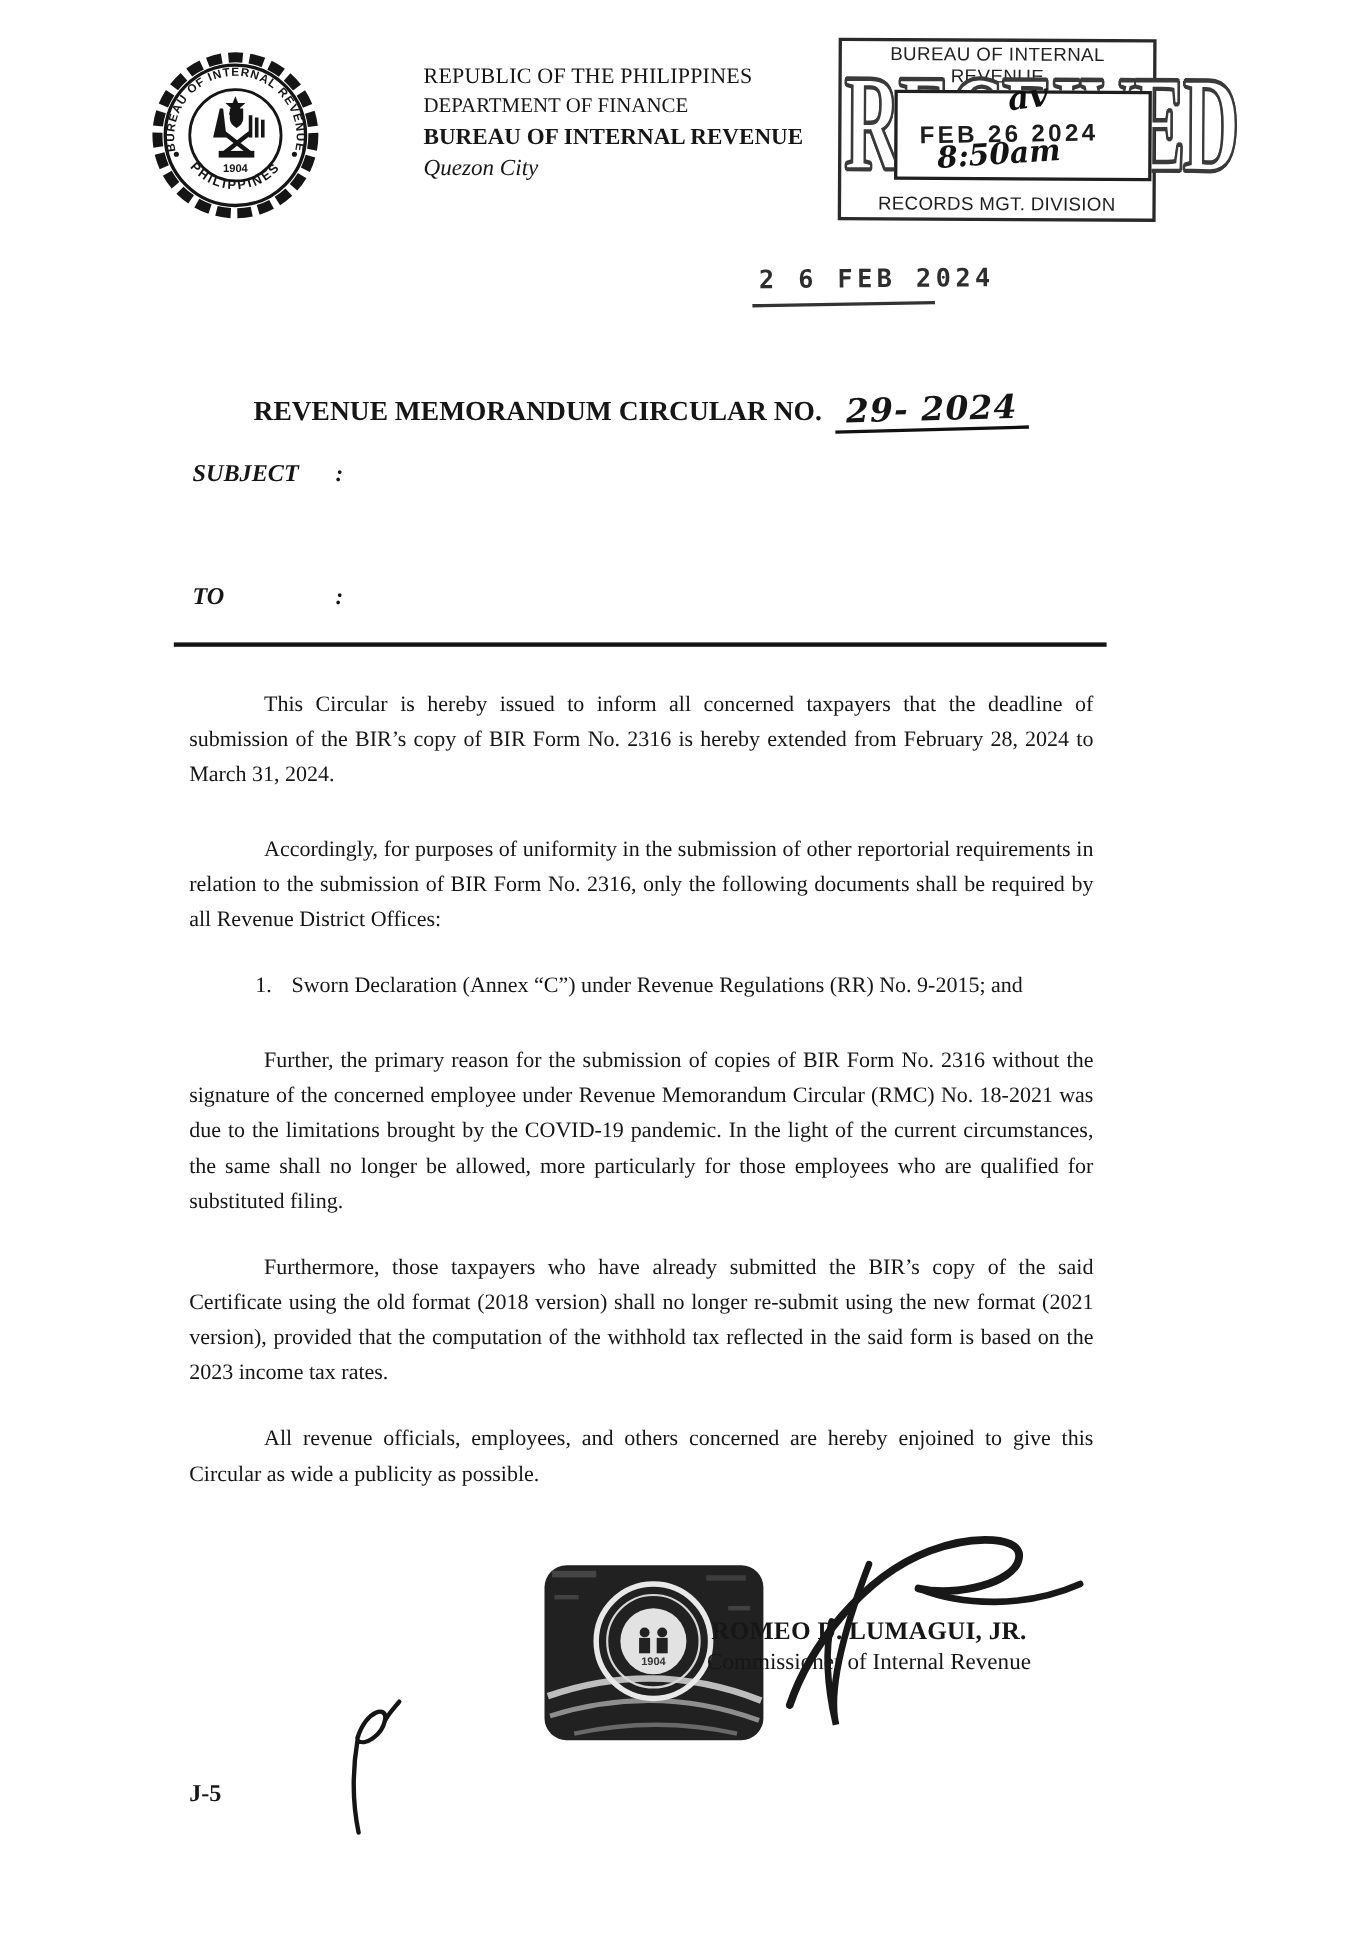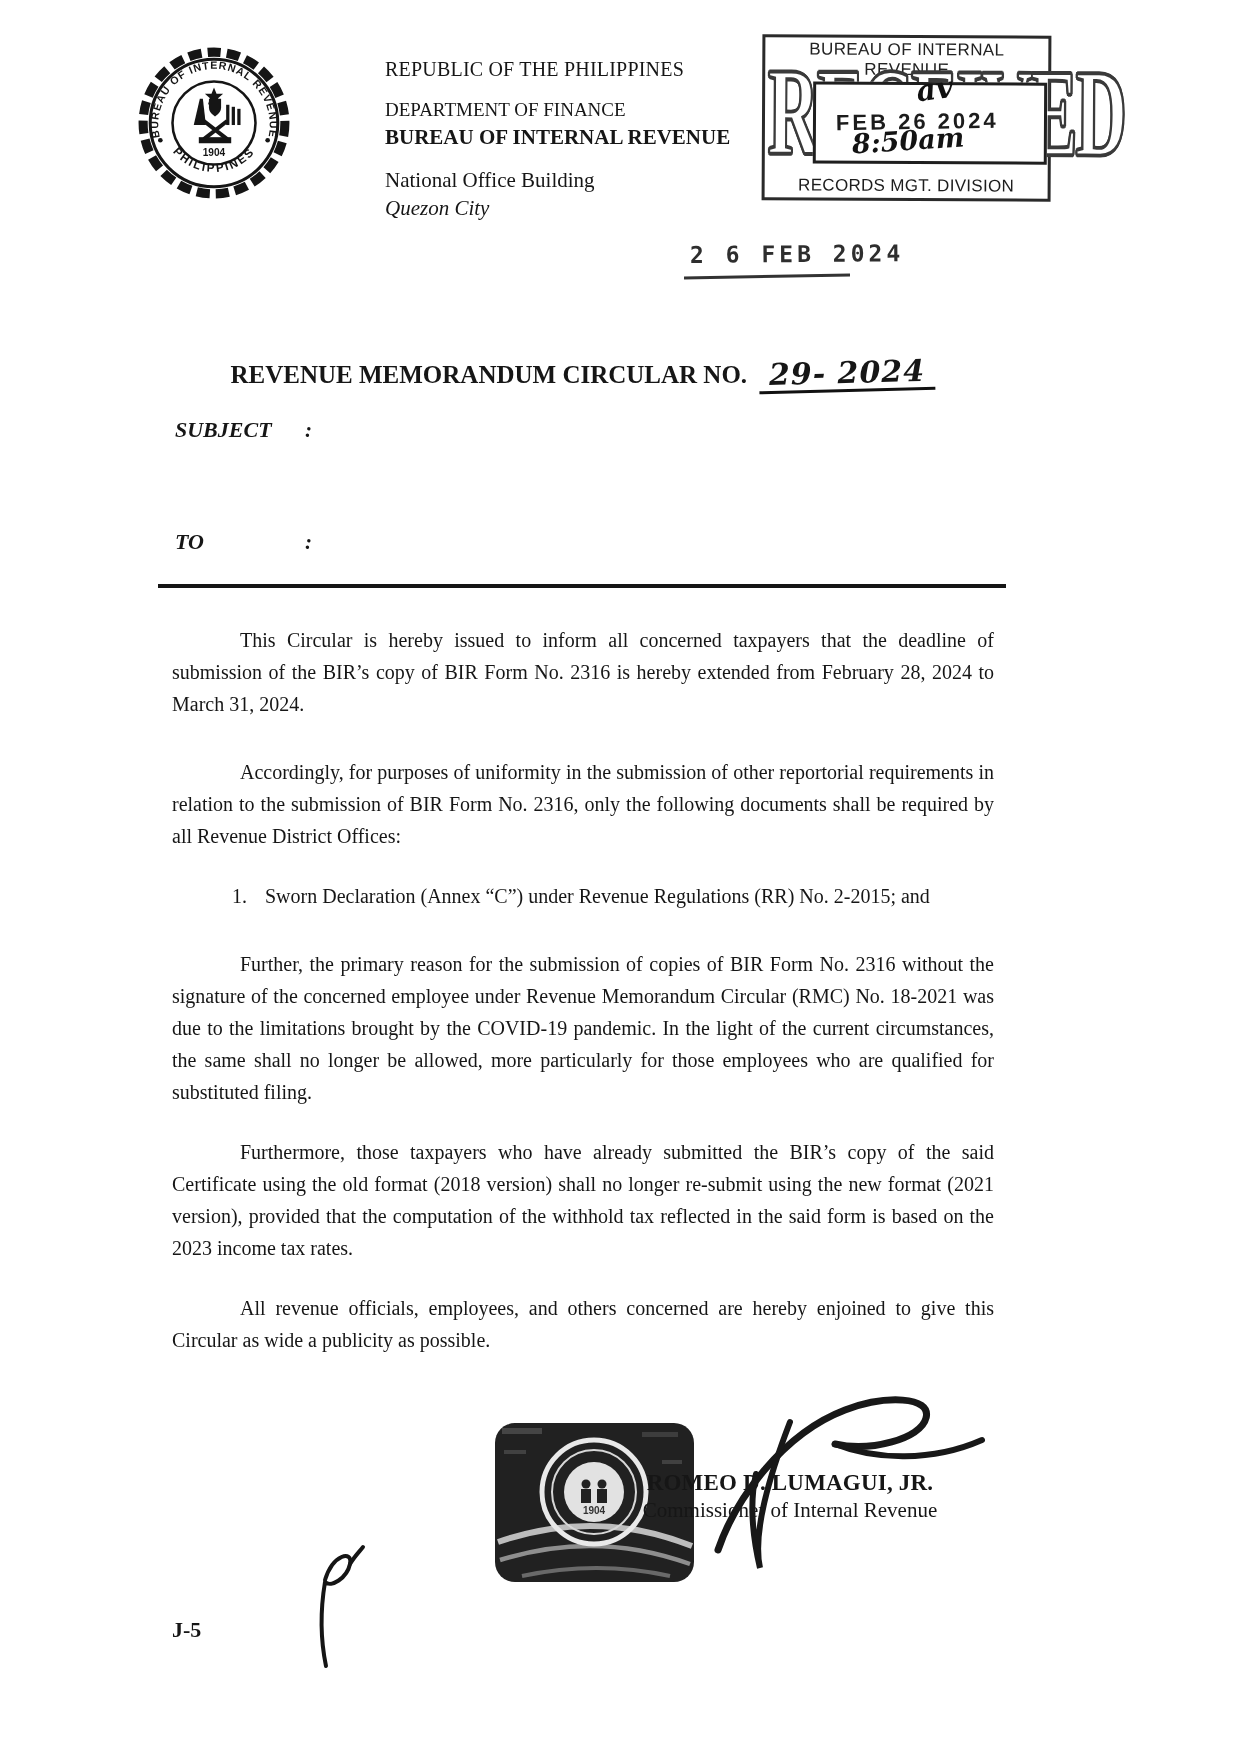--- a/index.html
+++ b/index.html
@@ -7,21 +7,21 @@
     position:relative; width:1240px; height:1763px; margin:0 auto;
     background:#ffffff; overflow:hidden;
     font-family:"Liberation Serif","DejaVu Serif",serif; color:#161616;
   }
 
   
   .seal-left { position:absolute; left:133px; top:42px; width:162px; height:162px; }
 
   .header-center { position:absolute; left:385px; top:58px; width:368px; text-align:left; }
   .hdr-line1 { font-size:20px; letter-spacing:0.2px; }
-  .hdr-line2 { font-size:19px; margin-top:18px; }
+  .hdr-line2 { font-size:19px; margin-top:5px; }
   .hdr-line3 { font-size:21px; font-weight:bold; margin-top:4px; }
   .hdr-line4 { font-size:21px; margin-top:18px; }
   .hdr-line5 { font-size:21px; font-style:italic; margin-top:3px; }
 
   
   .stamp-box {
     position:absolute; left:762px; top:35px; width:283px; height:160px;
     border:3px solid #2a2a2a; font-family:"Liberation Sans",sans-serif;
     transform:rotate(0.3deg);
   }
@@ -120,21 +120,20 @@
     <rect x="103" y="66" width="3.2" height="16" fill="#151515"></rect>
     <path d="M70,78 L93,96 M93,78 L70,96" stroke="#151515" stroke-width="4"></path>
     <rect x="65" y="94" width="32" height="6" fill="#151515"></rect>
     <text x="80" y="113" font-size="10" font-weight="bold" text-anchor="middle" fill="#151515" font-family="Liberation Sans, sans-serif">1904</text>
   </svg>
 
   <div class="header-center">
     <div class="hdr-line1">REPUBLIC OF THE PHILIPPINES</div>
     <div class="hdr-line2">DEPARTMENT OF FINANCE</div>
     <div class="hdr-line3">BUREAU OF INTERNAL REVENUE</div>
-    <div class="hdr-line4">National Office Building</div>
     <div class="hdr-line5">Quezon City</div>
   </div>
 
   <div class="stamp-box">
     <div class="stamp-agency">BUREAU OF INTERNAL REVENUE</div>
     <div class="stamp-received">RECEIVED</div>
     <div class="stamp-inner-box">
       <div class="stamp-initials">av</div>
       <div class="stamp-date">FEB 26 2024</div>
       <div class="stamp-time">8:50am</div>
@@ -159,21 +158,21 @@
     <div class="meta-label">TO</div>
     <div class="meta-colon">:</div>
   </div>
 
   <div class="rule"></div>
 
   <div class="doc-body">
     <p class="mb36">This Circular is hereby issued to inform all concerned taxpayers that the deadline of submission of the BIR’s copy of BIR Form No. 2316 is hereby extended from February 28, 2024 to March 31, 2024.</p>
     <p class="mb28">Accordingly, for purposes of uniformity in the submission of other reportorial requirements in relation to the submission of BIR Form No. 2316, only the following documents shall be required by all Revenue District Offices:</p>
     <ol class="req-list">
-      <li><span class="li-num">1.</span><span>Sworn Declaration (Annex “C”) under Revenue Regulations (RR) No. 2-2015; and</span></li>
+      <li><span class="li-num">1.</span><span>Sworn Declaration (Annex “C”) under Revenue Regulations (RR) No. 9-2015; and</span></li>
     </ol>
     <p class="mb28">Further, the primary reason for the submission of copies of BIR Form No. 2316 without the signature of the concerned employee under Revenue Memorandum Circular (RMC) No. 18-2021 was due to the limitations brought by the COVID-19 pandemic. In the light of the current circumstances, the same shall no longer be allowed, more particularly for those employees who are qualified for substituted filing.</p>
     <p class="mb28">Furthermore, those taxpayers who have already submitted the BIR’s copy of the said Certificate using the old format (2018 version) shall no longer re-submit using the new format (2021 version), provided that the computation of the withhold tax reflected in the said form is based on the 2023 income tax rates.</p>
     <p>All revenue officials, employees, and others concerned are hereby enjoined to give this Circular as wide a publicity as possible.</p>
   </div>
 
   <svg class="sig-seal" viewBox="0 0 205 165" width="205" height="165">
     <rect x="3" y="3" width="199" height="159" rx="20" fill="#212121"></rect>
     <rect x="10" y="8" width="40" height="6" fill="#555" opacity="0.7"></rect>
     <rect x="150" y="12" width="36" height="5" fill="#4a4a4a" opacity="0.7"></rect>

